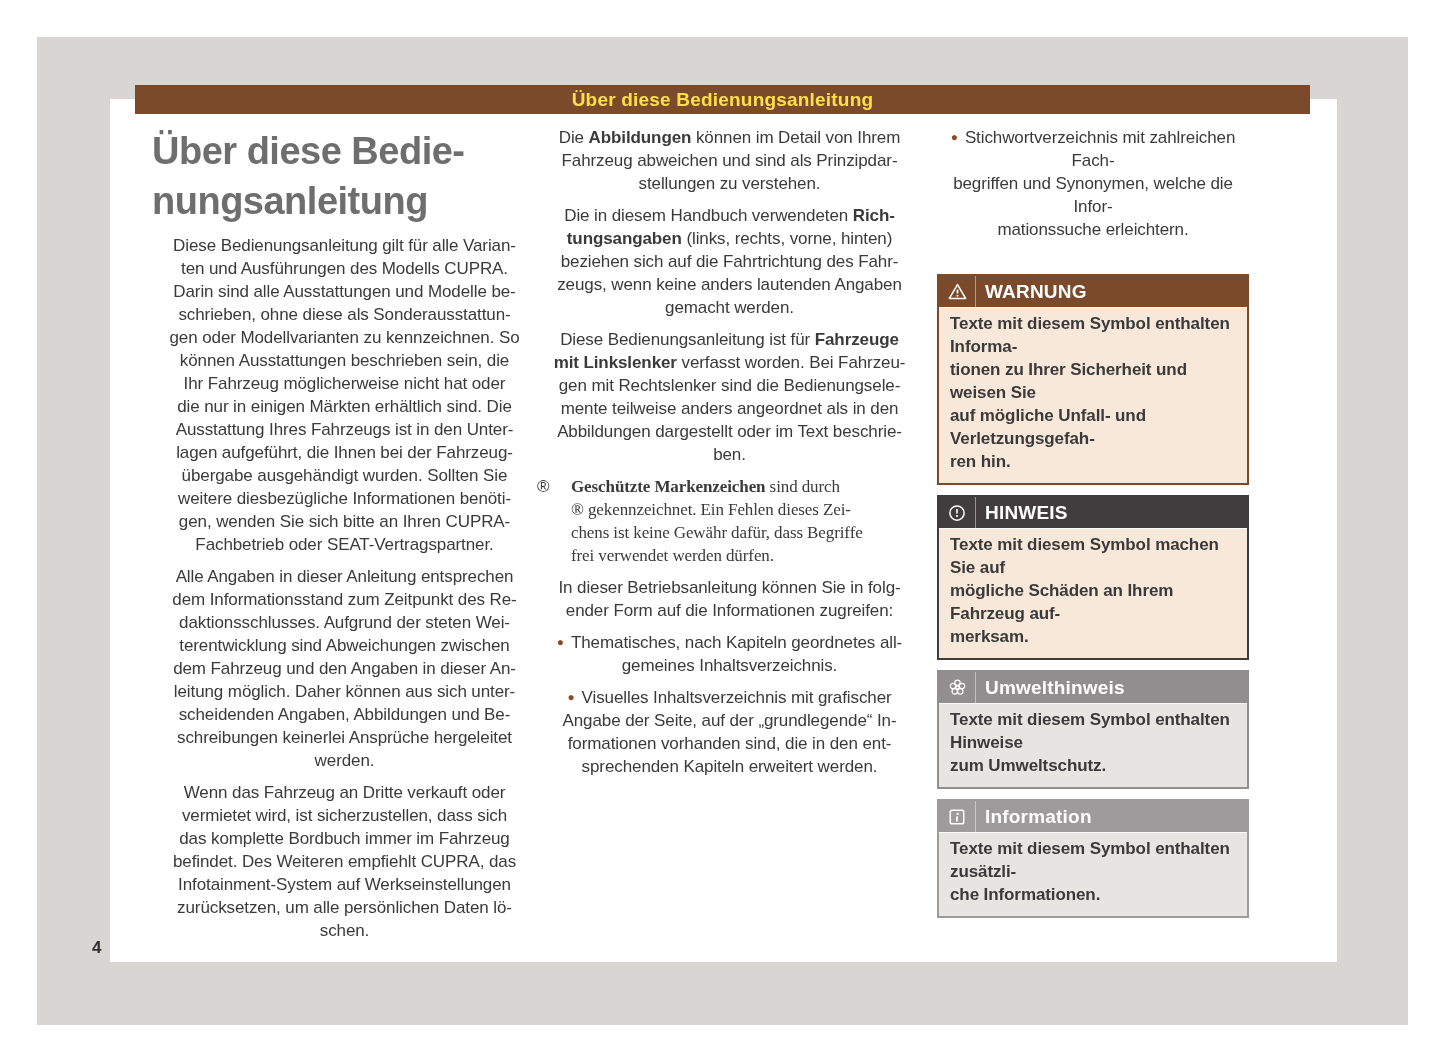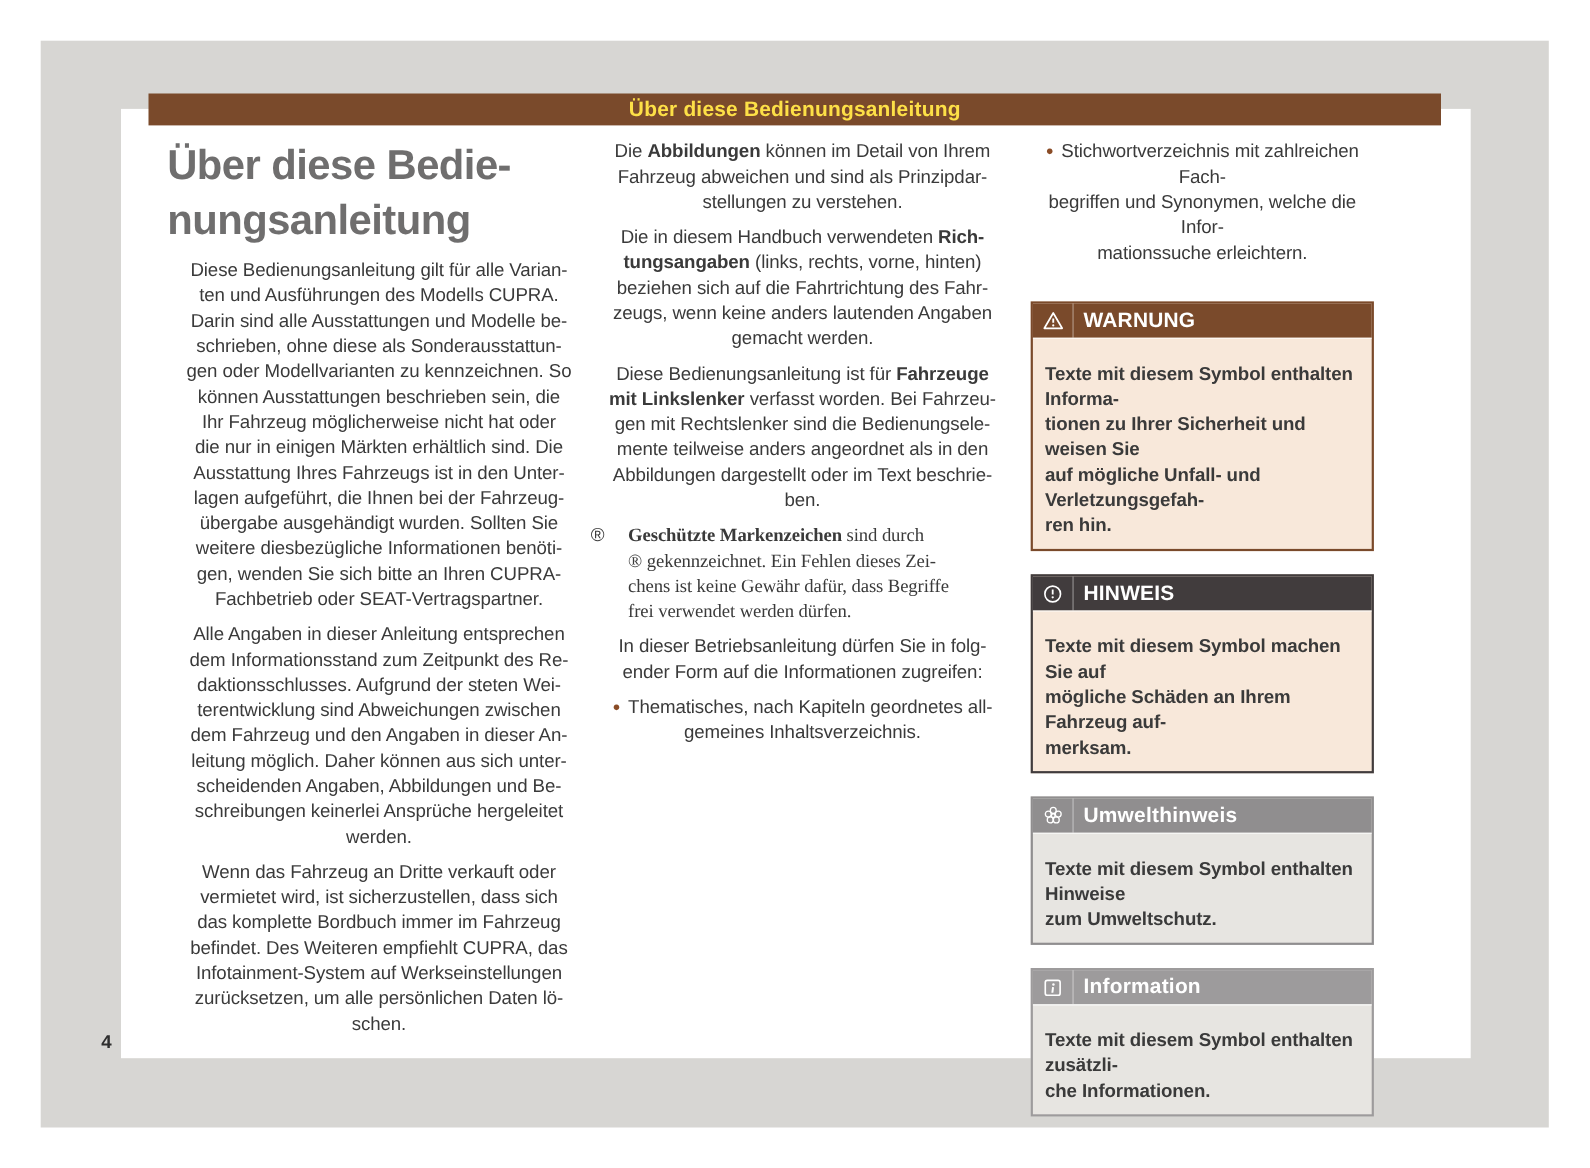--- a/index.html
+++ b/index.html
@@ -24,26 +24,26 @@
     white-space:pre-line;margin:0 0 8px 0;letter-spacing:-0.5px;
   }
   .para{white-space:pre-line;margin:0 0 9px 0;text-align:center;}
   .b{font-weight:bold;}
   .dot{color:#8a4c26;font-size:12px;margin-right:7px;vertical-align:2px;}
   .tm-row{display:flex;margin:0 0 9px 0;}
   .tm-marker{flex:none;width:34px;}
   .tm-text{flex:1;white-space:pre-line;font-family:Liberation Serif, serif;}
   .bullet-para{margin:0 0 9px 0;}
   .right-bullet{margin-bottom:33px;}
-  .notice{border:2px solid var(--c);margin-bottom:21px;background:var(--body);}
+  .notice{border:2px solid var(--c);margin-bottom:10px;background:var(--body);}
   .notice-header{display:flex;align-items:stretch;height:31px;background:var(--c);color:#fff;}
   .icon-cell{width:36px;display:flex;align-items:center;justify-content:center;border-right:1px solid rgba(255,255,255,0.45);}
   .notice-label{font-weight:bold;font-size:19px;line-height:31px;padding-left:9px;letter-spacing:0.2px;}
   .notice-body{
-    padding:20px 11px 10px 11px;font-weight:bold;font-size:17px;line-height:23px;
+    padding:4px 11px 10px 11px;font-weight:bold;font-size:17px;line-height:23px;
     white-space:pre-line;color:#3a3a3a;border-top:1px solid rgba(255,255,255,0.85);
   }
   .box-warning{--c:#7a4a2b;--body:#f8e8da;}
   .box-notice{--c:#413c3d;--body:#f8e8da;}
   .box-eco{--c:#908e8f;--body:#e7e5e1;}
   .box-info{--c:#9d9b9c;--body:#e7e5e1;}
   .page-num{position:absolute;left:92px;top:938px;font-size:17px;font-weight:bold;color:#2f2f2f;}
 </style>
 </head>
 <body>
@@ -103,24 +103,28 @@
 mente teilweise anders angeordnet als in den
 Abbildungen dargestellt oder im Text beschrie-
 ben.</span></p>
   <div class="tm-row">
     <span class="tm-marker">®</span>
     <span class="tm-text"><span class="b">Geschützte Markenzeichen</span><span> sind durch
 ® gekennzeichnet. Ein Fehlen dieses Zei-
 chens ist keine Gewähr dafür, dass Begriffe
 frei verwendet werden dürfen.</span></span>
   </div>
-  <p class="para">In dieser Betriebsanleitung dürfen Sie in folg-
+  <p class="para">In dieser Betriebsanleitung können Sie in folg-
 ender Form auf die Informationen zugreifen:</p>
   <p class="para bullet-para"><span class="dot">●</span><span>Thematisches, nach Kapiteln geordnetes all-
 gemeines Inhaltsverzeichnis.</span></p>
+  <p class="para bullet-para"><span class="dot">●</span><span>Visuelles Inhaltsverzeichnis mit grafischer
+Angabe der Seite, auf der „grundlegende“ In-
+formationen vorhanden sind, die in den ent-
+sprechenden Kapiteln erweitert werden.</span></p>
 </div>
 
 <div class="col col-right">
   <p class="para bullet-para right-bullet"><span class="dot">●</span><span>Stichwortverzeichnis mit zahlreichen Fach-
 begriffen und Synonymen, welche die Infor-
 mationssuche erleichtern.</span></p>
 
   <div class="notice box-warning">
     <div class="notice-header">
       <span class="icon-cell">

